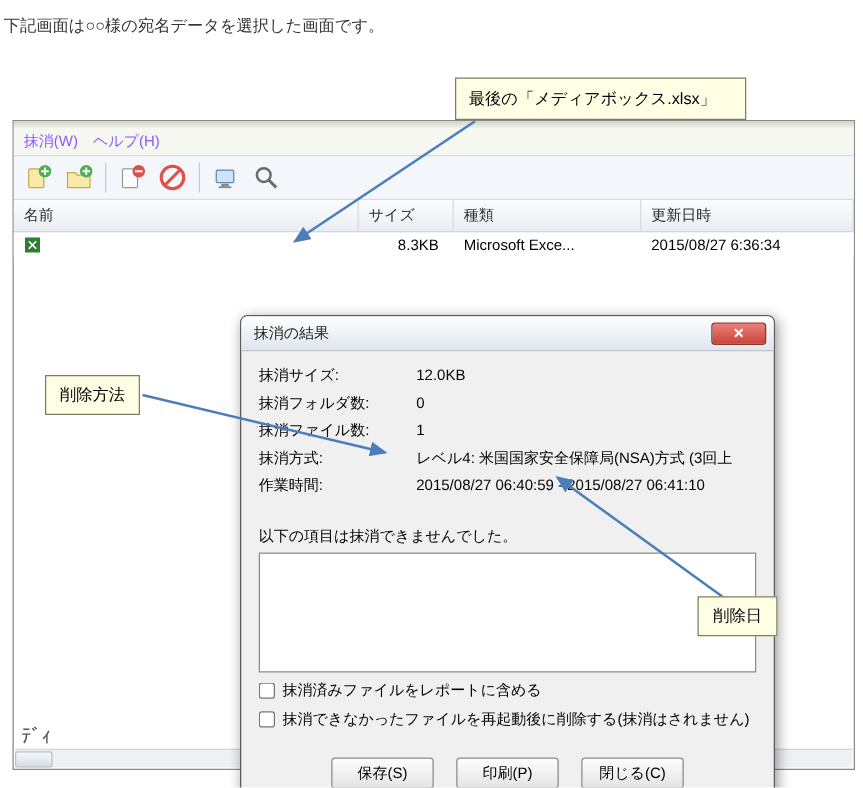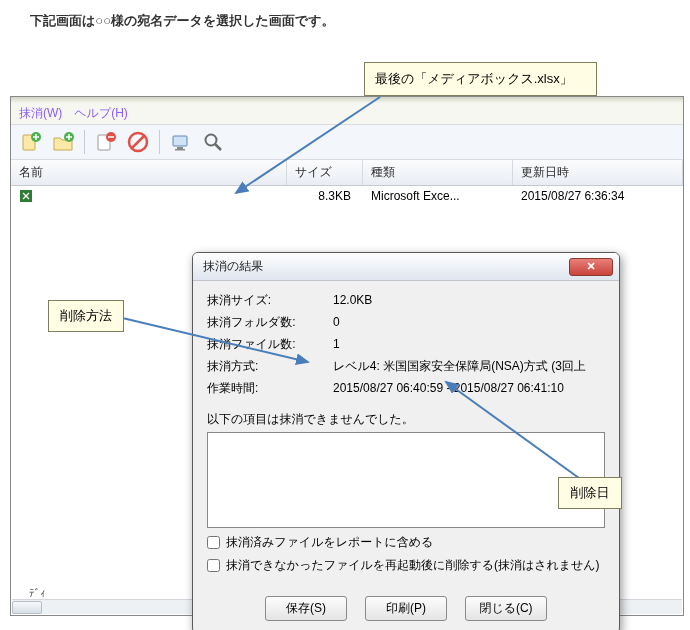--- a/index.html
+++ b/index.html
@@ -1,49 +1,49 @@
 <!DOCTYPE html>
 <html><head>
   <meta charset="utf-8">
   <style>
     * { box-sizing: border-box; margin: 0; padding: 0; }
     body { font-family: "MS PGothic", "Meiryo", sans-serif; font-size: 12px; width: 690px; height: 630px; background: #fff; position: relative; color: #000; }
-    .intro { padding: 12px 30px 6px; font-size: 13px; color: #333; font-weight: bold; }
+    .intro { padding: 12px 3px 6px; font-size: 13px; color: #333; }
     .callout { position: absolute; background: #fffde3; border: 1px solid #7f7f5f; padding: 6px 10px; font-size: 13px; z-index: 40; }
     .callout.top { top: 62px; left: 364px; width: 233px; line-height: 1.5; }
-    .callout.left { top: 300px; left: 48px; width: 76px; text-align: center; }
+    .callout.left { top: 300px; left: 36px; width: 76px; text-align: center; }
     .callout.right { top: 477px; left: 558px; width: 64px; text-align: center; }
     .app-frame { position: absolute; top: 96px; left: 10px; width: 674px; height: 520px; border: 1px solid #888; background: #fff; }
     .fade-bar { height: 6px; background: linear-gradient(to bottom,#cfd4c6,#f6f5ee); }
     .menu-bar { padding: 2px 8px; font-size: 12px; color: #8b5cf6; background: #f7f7f2; display: flex; gap: 12px; }
     .toolbar { background: #f3f7fb; border-top: 1px solid #d8dbe0; border-bottom: 1px solid #d8dbe0; padding: 3px 6px; display: flex; gap: 4px; align-items: center; }
     .tool-icon { width: 28px; height: 28px; display: flex; align-items: center; justify-content: center; }
     .sep { width: 1px; height: 24px; background: #c8cbd1; margin: 0 3px; }
     .columns { display: grid; grid-template-columns: 1fr 76px 150px 170px; background: linear-gradient(#fbfcfd,#e9edf3); border-bottom: 1px solid #c5c9d1; }
     .columns div { padding: 4px 8px; border-right: 1px solid #d6d9df; font-size: 12px; color: #2b2b2b; }
     .list { background: #fff; }
     .row { display: grid; grid-template-columns: 1fr 76px 150px 170px; }
     .row div { padding: 3px 8px; font-size: 12px; white-space: nowrap; overflow: hidden; text-overflow: ellipsis; }
     .row .c-size { text-align: right; padding-right: 12px; }
     .row .c-path { display: flex; align-items: center; gap: 2px; }
     .xlsx-ico { width: 14px; height: 14px; flex-shrink: 0; }
     .dialog { position: absolute; top: 252px; left: 192px; width: 428px; background: #f0f0f0; border: 1px solid #5a5a5a; border-radius: 6px; box-shadow: 2px 3px 10px rgba(0,0,0,0.4); z-index: 30; overflow: hidden; }
     .dlg-title { background: linear-gradient(#fefefe,#dfe6ef); height: 28px; display: flex; align-items: center; justify-content: space-between; padding: 0 6px 0 10px; font-size: 12px; color: #222; border-bottom: 1px solid #bfc5cb; }
     .close-x { width: 44px; height: 18px; background: linear-gradient(#e98079,#c8443b); border: 1px solid #893832; border-radius: 3px; color: #fff; font-weight: bold; display: flex; align-items: center; justify-content: center; font-size: 11px; }
     .dlg-body { padding: 10px 14px 12px; }
     .kv { display: grid; grid-template-columns: 116px 1fr; gap: 4px 10px; font-size: 12px; line-height: 1.5; }
-    .sub-head { margin-top: 14px; font-size: 12px; }
+    .sub-head { margin-top: 24px; font-size: 12px; }
     .fail-box { width: 100%; height: 96px; background: #fff; border: 1px solid #888; margin-top: 4px; }
     .chk { display: flex; align-items: center; gap: 6px; font-size: 12px; margin-top: 6px; }
     .chk input { width: 13px; height: 13px; }
     .dlg-btns { display: flex; gap: 18px; justify-content: center; margin-top: 22px; }
     .dlg-btns button { padding: 3px 0; width: 82px; font-size: 12px; background: linear-gradient(#fdfdfd,#e4e4e4); border: 1px solid #8a8a8a; border-radius: 3px; }
     .scrollbar-x { position: absolute; left: 1px; right: 1px; bottom: 1px; height: 15px; background: #eef1f4; border-top: 1px solid #d3d6dc; }
     .scrollbar-x .thumb { position: absolute; left: 0; top: 1px; height: 13px; width: 30px; background: linear-gradient(#f7f9fb,#d8dee6); border: 1px solid #b8bec7; border-radius: 2px; }
-    .taskbar-frag { position: absolute; left: 12px; bottom: 16px; font-size: 11px; color: #555; padding-left: 6px; }
+    .taskbar-frag { position: absolute; left: 0px; bottom: 16px; font-size: 16px; color: #555; padding-left: 6px; }
     svg.arrow { position: absolute; z-index: 35; pointer-events: none; }
   </style>
 </head>
 <body>
 
 <div class="intro">下記画面は○○様の宛名データを選択した画面です。</div>
 
 <div class="callout top">
   <span>最後の「メディアボックス.xlsx」</span><br>
 </div>

